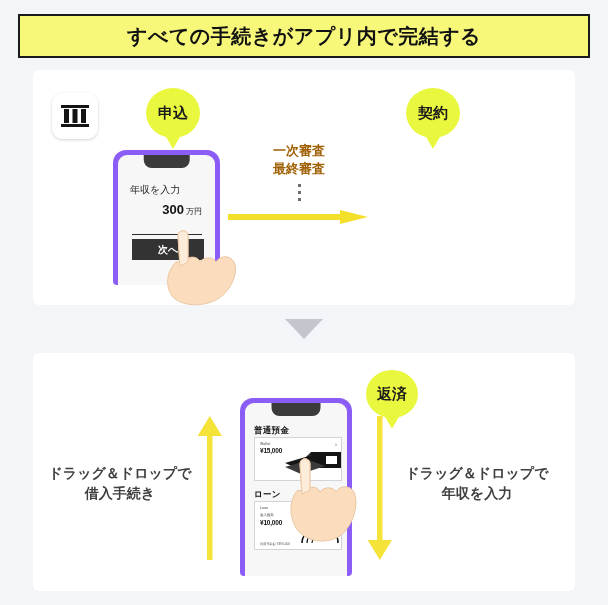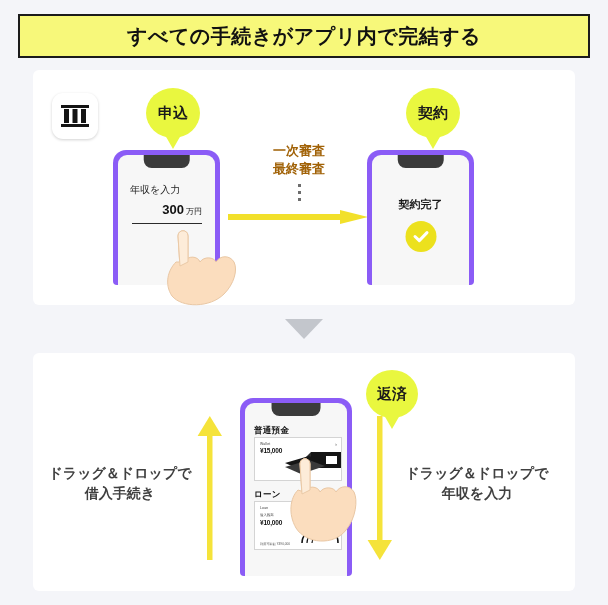--- a/index.html
+++ b/index.html
@@ -159,21 +159,21 @@
     font-size: 10px;
     color: #1f1f1f;
   }
   .lp-amount-row {
     position: absolute;
     left: 14px;
     top: 45px;
     width: 70px;
     border-bottom: 1.6px solid #2b2b2b;
     text-align: right;
-    padding-bottom: 5px;
+    padding-bottom: 16px;
   }
   .lp-amount {
     font-size: 13px;
     font-weight: bold;
     color: #111;
   }
   .lp-unit {
     font-size: 8px;
     color: #111;
     margin-left: 2px;
@@ -364,20 +364,23 @@
     <span>契約</span>
   </div>
 
   <div class="phone phone-left">
     <div class="phone-screen">
       <div class="notch"></div>
       <div class="lp-label">年収を入力</div>
       <div class="lp-amount-row">
         <span class="lp-amount">300</span><span class="lp-unit">万円</span>
       </div>
+      <div class="lp-next-btn">
+        <span>次へ</span>
+      </div>
     </div>
   </div>
 
   <div class="hand hand-top">
     <svg width="86" height="84" viewBox="0 0 86 84">
       <g fill="#fbddbe" stroke="#e9c7a4" stroke-width="1">
         <path d="M20 14 C20 7, 30 7, 30 14 L30 40 L22 46 Z"></path>
         <path d="M18 40 C10 48, 6 62, 14 74 C24 86, 52 86, 66 72 C76 62, 80 48, 76 40
                  C72 33, 62 33, 58 40 C56 35, 46 34, 42 40 C40 34, 30 33, 26 40 Z"></path>
       </g>
@@ -395,31 +398,20 @@
       <i></i>
   </div>
 
   <div class="arrow-right-h">
     <svg width="140" height="14" viewBox="0 0 140 14">
       <rect x="0" y="4" width="118" height="6" fill="#f2e02a"></rect>
       <polygon points="112,0 140,7 112,14" fill="#f2e02a"></polygon>
     </svg>
   </div>
 
-  <div class="phone phone-right">
-    <div class="phone-screen">
-      <div class="notch"></div>
-      <div class="rp-title">契約完了</div>
-      <div class="rp-check">
-        <svg width="19" height="19" viewBox="0 0 19 19">
-          <polyline points="3.5,9.5 7.8,13.6 15.5,5.6" fill="none" stroke="#ffffff" stroke-width="3" stroke-linecap="round" stroke-linejoin="round"></polyline>
-        </svg>
-      </div>
-    </div>
-  </div>
 
   <div class="down-triangle"></div>
 
   <div class="panel panel-bottom"></div>
 
 
   <div class="balloon balloon-repay">
     <span>返済</span>
   </div>
 

